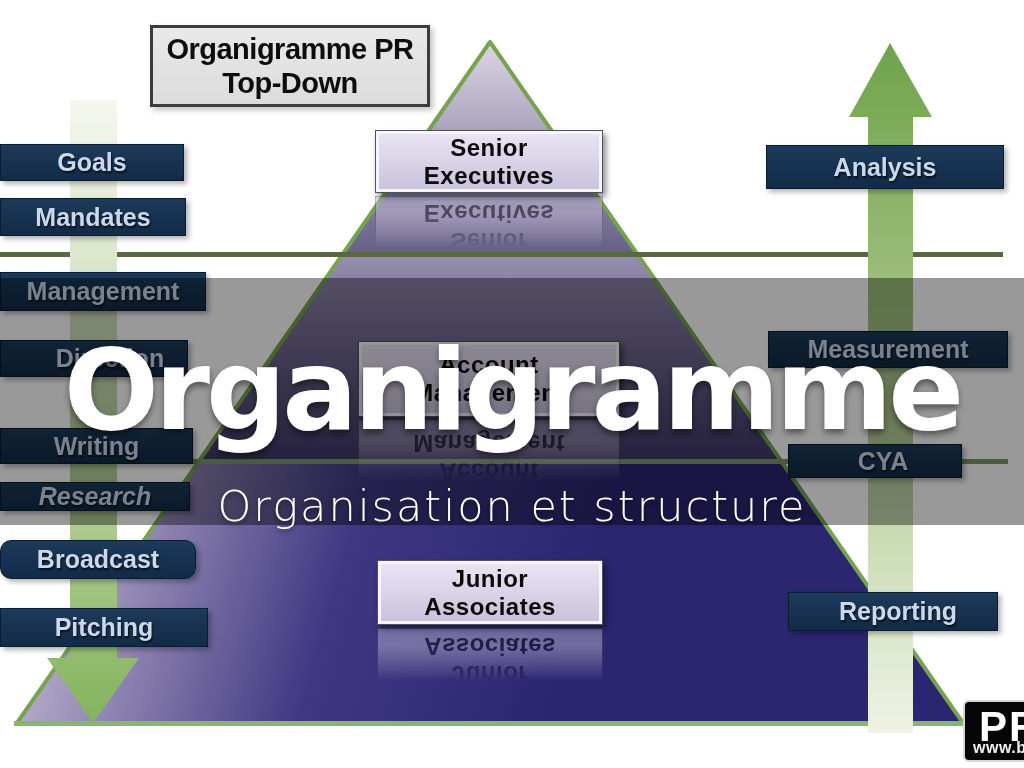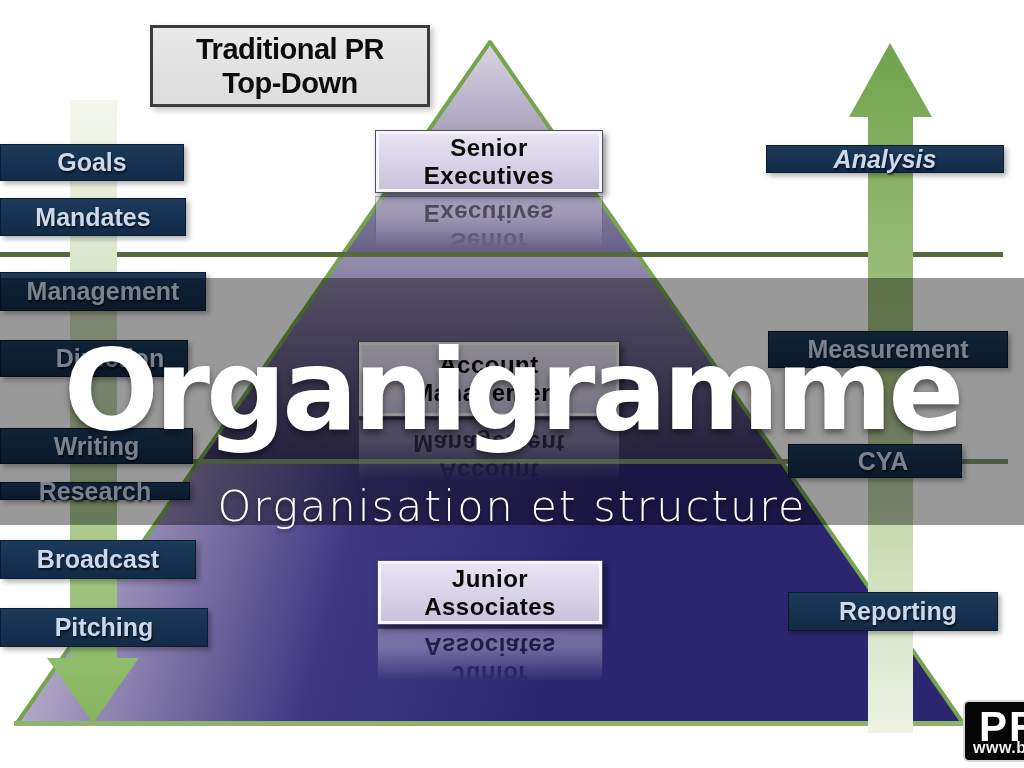--- a/index.html
+++ b/index.html
@@ -126,50 +126,50 @@
 
     <rect x="0" y="252" width="1003" height="5" fill="#56693f"></rect>
     <rect x="0" y="459" width="1008" height="5" fill="#7f976a"></rect>
 
     <polygon points="70,100 117,100 117,658 139,658 93,723 47,658 70,658" fill="url(#gArrowL)"></polygon>
 
     <polygon points="868,733 868,117 849,117 890,43 932,117 913,117 913,733" fill="url(#gArrowR)"></polygon>
   </svg>
 
   <div class="header-box">
-    <span>Traditional PR</span>
+    <span>Organigramme PR</span>
     <span>Top-Down</span>
   </div>
 
   <div class="bar" style="left:0;top:144px;width:184px;">
     <span>Goals</span>
     </div>
   <div class="bar" style="left:0;top:198px;width:186px;height:38px;">
     <span>Mandates</span>
     </div>
   <div class="bar" style="left:0;top:272px;width:206px;height:39px;">
     <span>Management</span>
     </div>
   <div class="bar" style="left:0;top:340px;width:188px;padding-left:32px;">
     <span>Direction</span>
     </div>
   <div class="bar" style="left:0;top:428px;width:193px;height:36px;">
     <span>Writing</span>
     </div>
-  <div class="bar" style="left:0;top:482px;width:190px;height:18px;">
+  <div class="bar" style="left:0;top:482px;width:190px;height:29px;font-style:italic;">
     <span>Research</span>
     </div>
-  <div class="bar" style="left:0;top:540px;width:196px;height:39px;">
+  <div class="bar" style="left:0;top:540px;width:196px;height:39px;border-radius:11px;">
     <span>Broadcast</span>
     </div>
   <div class="bar" style="left:0;top:608px;width:208px;height:39px;">
     <span>Pitching</span>
     </div>
 
-  <div class="bar" style="left:766px;top:145px;width:238px;height:28px;font-style:italic;">
+  <div class="bar" style="left:766px;top:145px;width:238px;height:44px;">
     <span>Analysis</span>
     </div>
   <div class="bar" style="left:768px;top:331px;width:240px;">
     <span>Measurement</span>
     </div>
   <div class="bar" style="left:788px;top:444px;width:174px;height:34px;padding-left:16px;">
     <span>CYA</span>
     </div>
   <div class="bar" style="left:788px;top:592px;width:210px;height:39px;padding-left:10px;">
     <span>Reporting</span>

